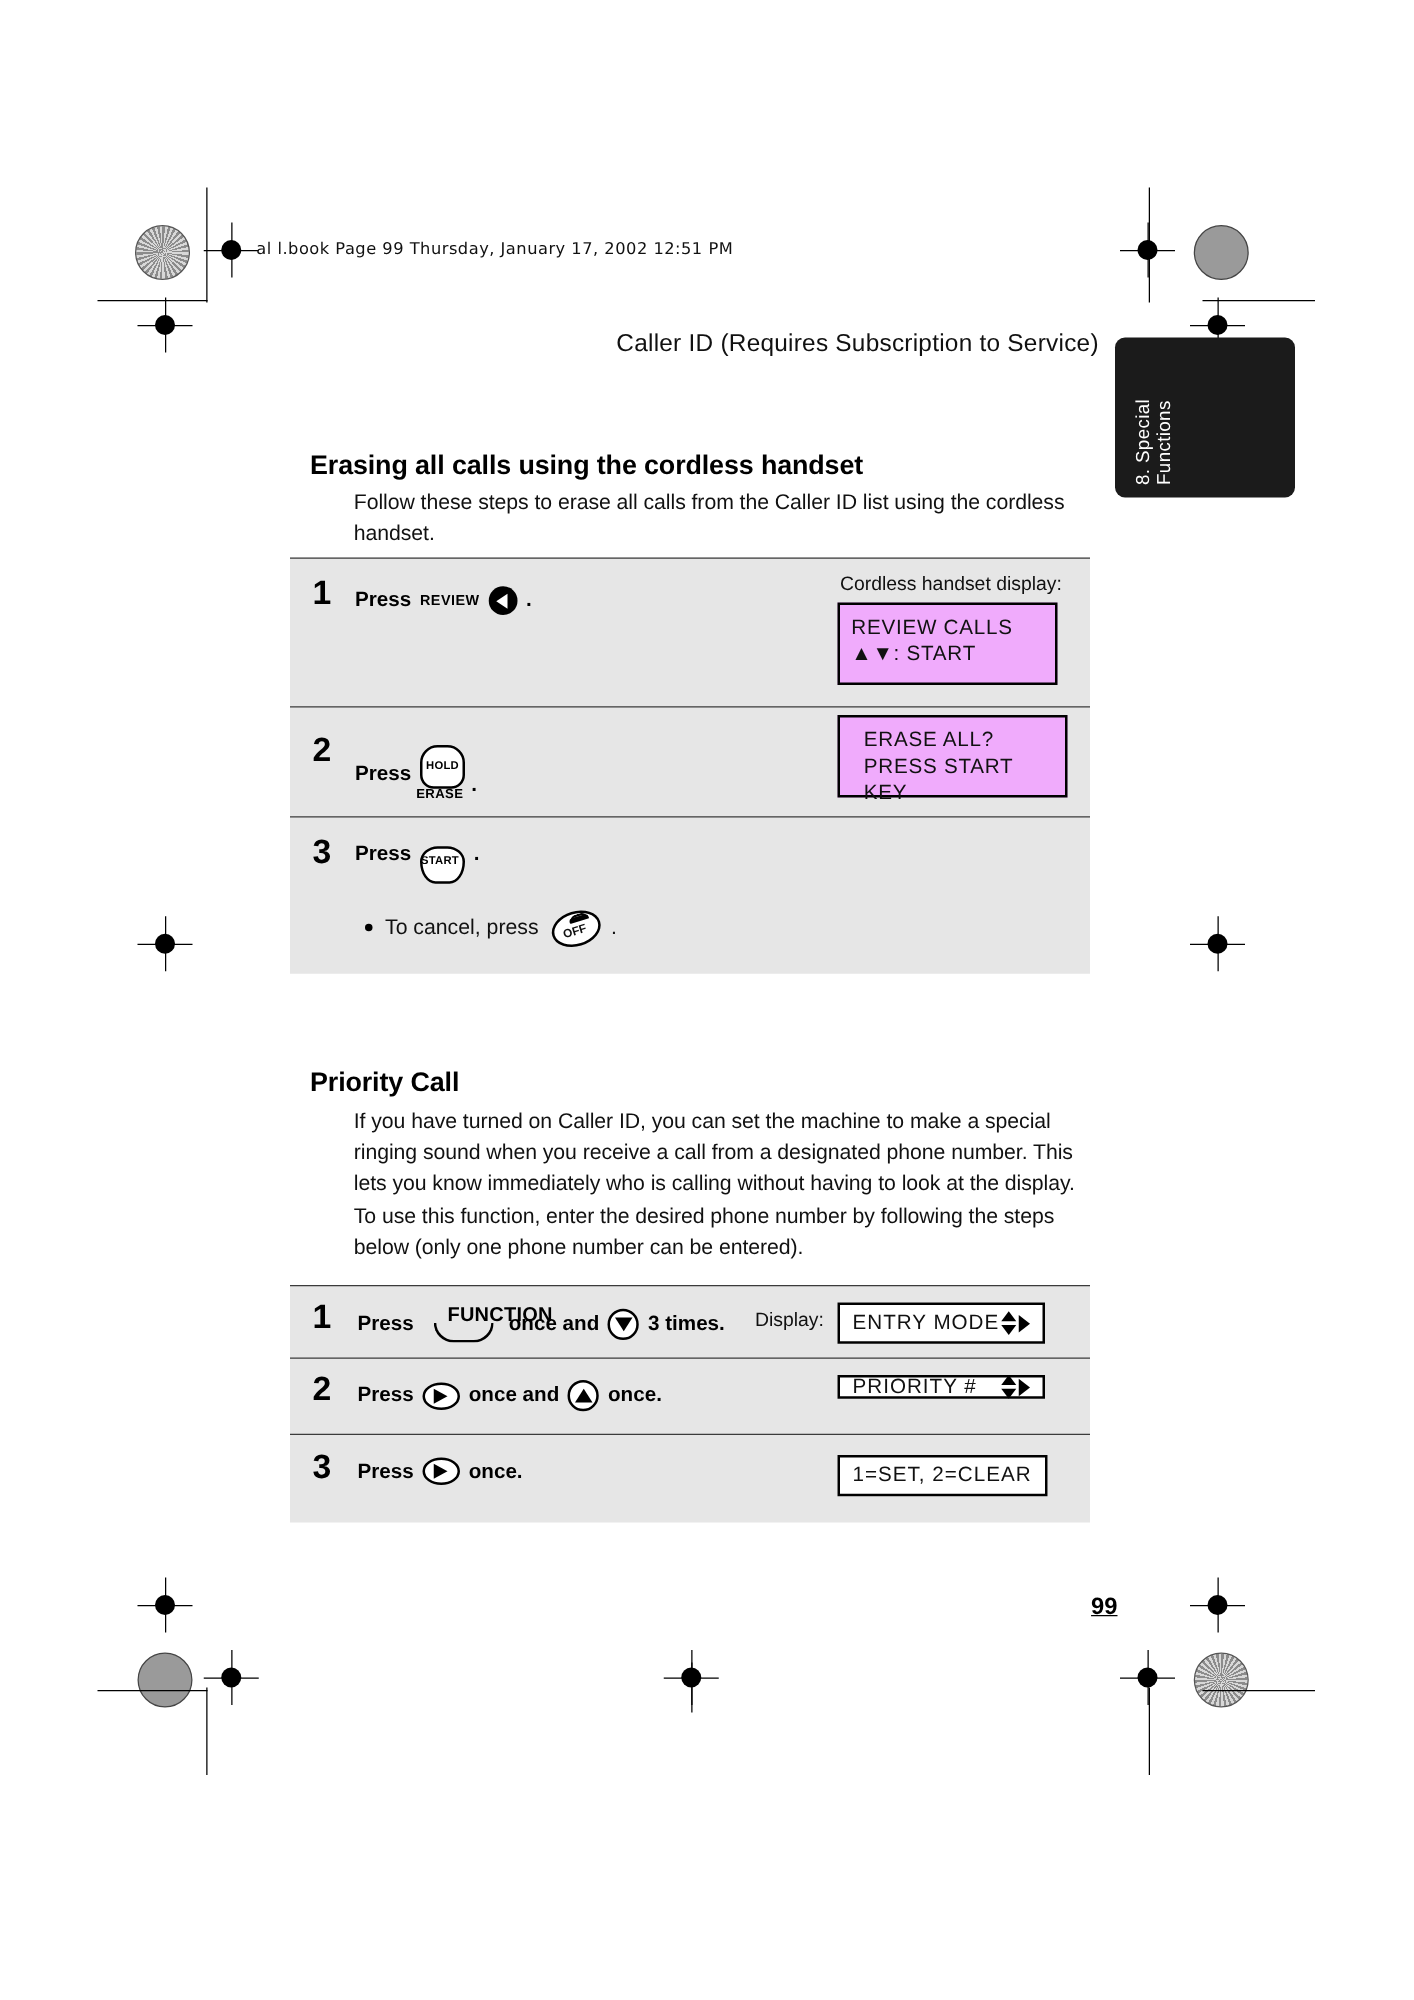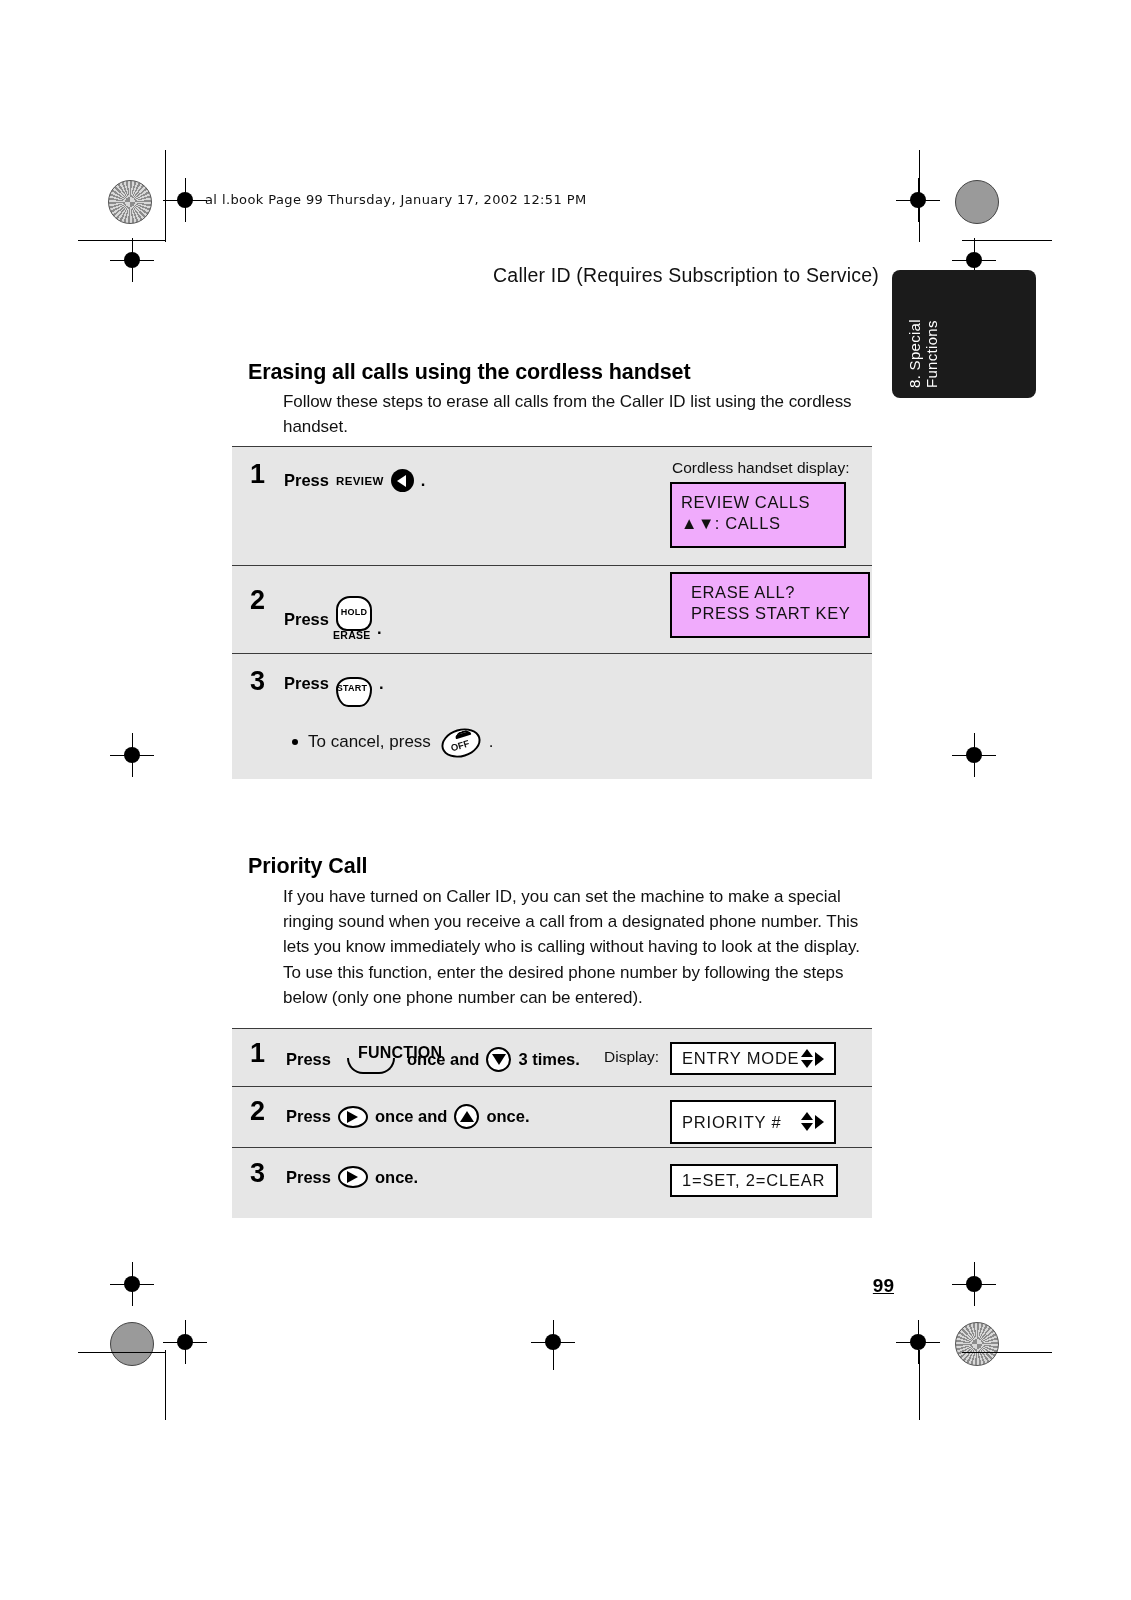--- a/index.html
+++ b/index.html
@@ -550,35 +550,35 @@
       <span>Press</span>
       <span class="key-review-label">REVIEW</span>
       <span class="circle-key">
           <span class="tri left"></span>
         </span>
       <span>.</span>
     </div>
     <div class="lcd-caption" style="left:440px; top:13px;">Cordless handset display:</div>
     <div class="lcd" style="left:438px; top:36px; width:176px; height:66px;">
       <div>REVIEW CALLS</div>
-      <div>▲▼: CALLS</div>
+      <div>▲▼: START</div>
     </div>
 
     <div class="step-num" style="left:18px; top:141px;">2</div>
     <div class="step-inline" style="left:52px; top:150px;">
       <span>Press</span>
       <span class="key-hold">
         <span class="cap">
             <span>HOLD</span>
           </span>
         <span class="sub">ERASE</span>
       </span>
       <span style="align-self:flex-end; padding-bottom:4px;">.</span>
     </div>
-    <div class="lcd" style="left:438px; top:126px; width:200px; height:66px;padding-left:19px;">
+    <div class="lcd" style="left:438px; top:126px; width:184px; height:66px;padding-left:19px;">
       <div>ERASE ALL?</div>
       <div>PRESS START KEY</div>
     </div>
 
     <div class="step-num" style="left:18px; top:222px;">3</div>
     <div class="step-inline" style="left:52px; top:228px;">
       <span>Press</span>
       <span class="key-start">
         <span class="body"></span>
         <span>START</span>
@@ -635,21 +635,21 @@
       <span class="key-oval-arrow">
           <span class="body"></span>
           <span class="ar"></span>
         </span>
       <span>once and</span>
       <span class="circle-key outline">
           <span class="tri up-black"></span>
         </span>
       <span>once.</span>
     </div>
-    <div class="lcd-row" style="left:438px; top:72px; width:166px; height:44px;">
+    <div class="lcd-row" style="left:438px; top:72px; width:166px; height:19px;">
       <span class="val">PRIORITY #</span>
       <span class="updown">
           <span class="u"></span>
           <span class="d"></span>
           <span class="r"></span>
         </span>
     </div>
 
     <div class="step-num" style="left:18px; top:132px;">3</div>
     <div class="step-inline" style="left:54px; top:138px;">

